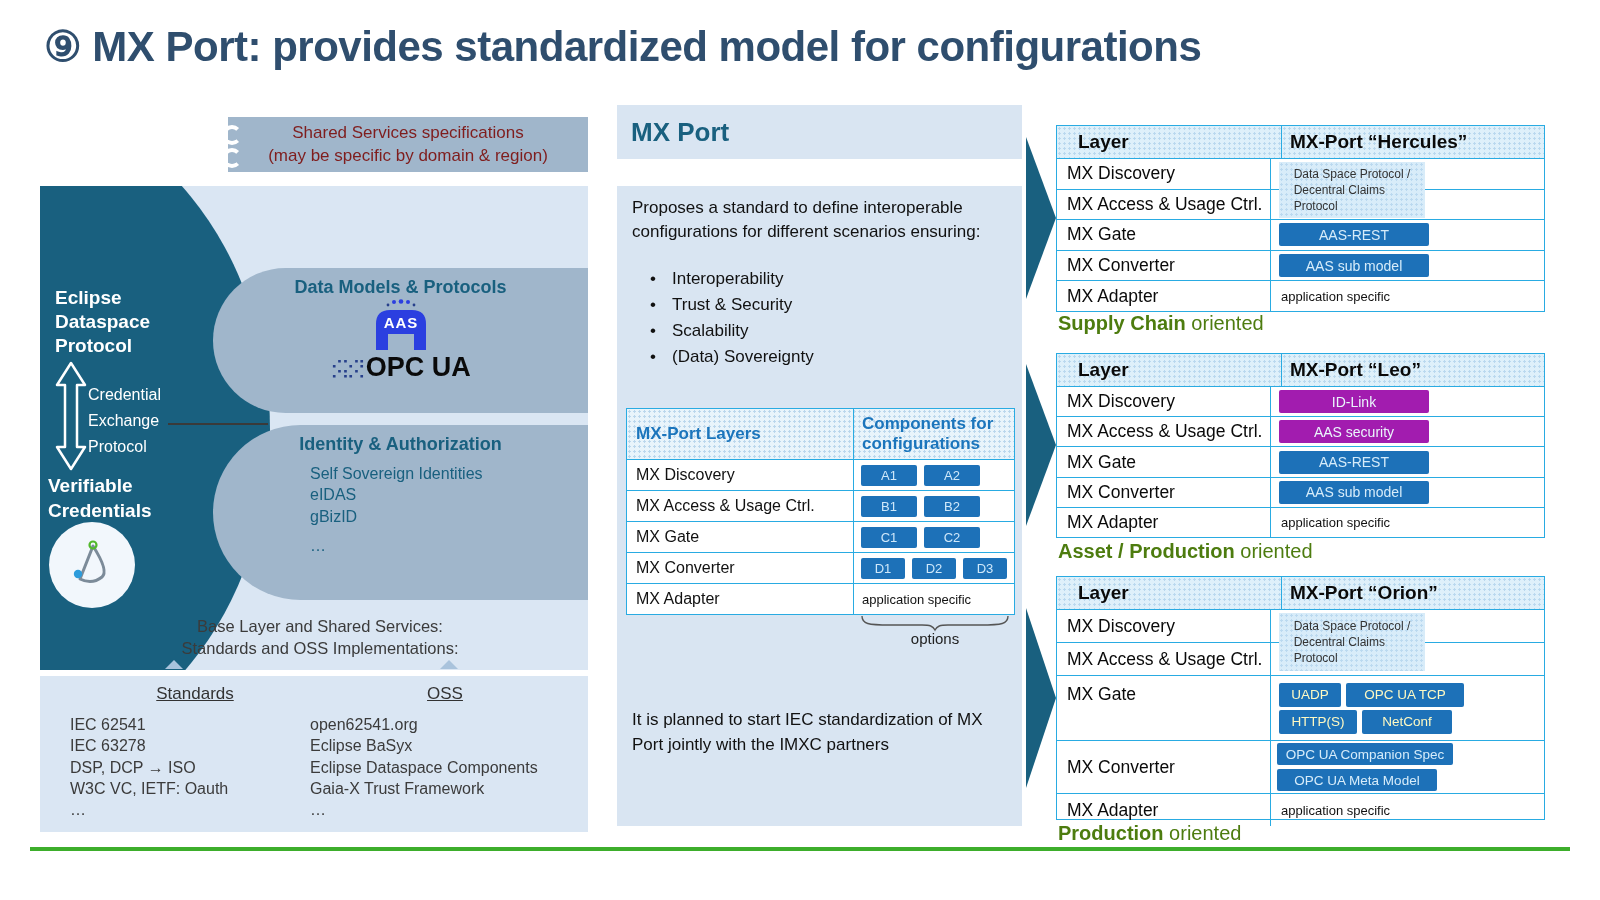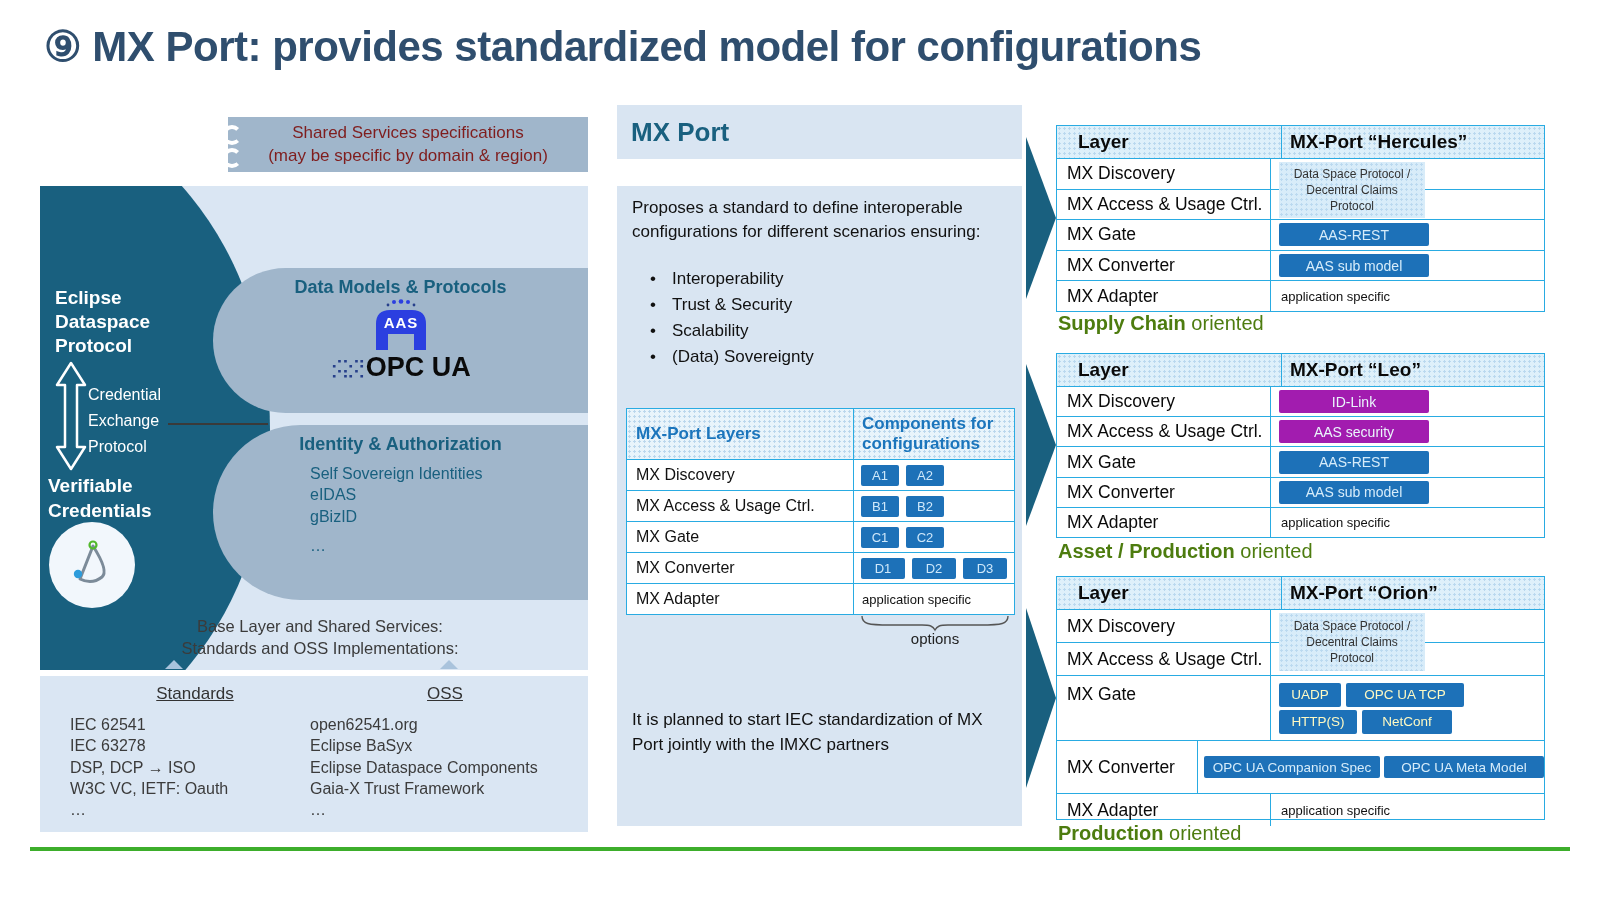--- a/index.html
+++ b/index.html
@@ -50,44 +50,44 @@
   .mtable{left:9px;top:222px;width:389px;background:#fff;border:1.5px solid #29ABE2;box-sizing:border-box;}
   .mt-head{display:flex;height:50px;}
   .mt-row{display:flex;height:30px;border-top:1px solid #29ABE2;}
   .mc1{width:227px;box-sizing:border-box;border-right:1px solid #29ABE2;display:flex;align-items:center;padding-left:9px;}
   .mc2{flex:1;display:flex;align-items:center;}
   .mt-head .mc1,.mt-head .mc2{font-size:17px;font-weight:700;color:#1B75BC;line-height:1.15;}
   .mt-head .mc2{padding-left:8px;}
   .dotted{background-color:#E9F4FB;background-image:radial-gradient(rgba(100,160,210,0.35) 1px,rgba(0,0,0,0) 1.1px);background-size:5px 5px;}
   .mrow-label{font-size:16px;color:#111;}
   .chips{display:flex;gap:7px;padding-left:7px;}
-  .chip{background:#1D71B8;color:#CFE8FA;font-size:13px;display:flex;align-items:center;justify-content:center;width:38px;height:21px;border-radius:2px;}
+  .chip{background:#1D71B8;color:#CFE8FA;font-size:13px;display:flex;align-items:center;justify-content:center;width:56px;height:21px;border-radius:2px;}
   .chip.narrow{width:44px;}
   .note{font-size:13px;color:#111;padding-left:8px;}
   .brace{left:243px;top:428px;}
   .options{left:243px;top:444px;width:150px;text-align:center;font-size:15px;color:#222;}
   .mid-footer{left:15px;top:522px;width:372px;font-size:17px;color:#111;line-height:1.45;}
   
   .rarrow{position:absolute;width:30px;background:#19607F;clip-path:polygon(0 0,100% 50%,0 100%);}
   .rtable{position:absolute;left:1056px;width:489px;background:#fff;border:1.5px solid #29ABE2;box-sizing:border-box;display:flex;flex-direction:column;}
   .rt-head{display:flex;height:32px;flex:none;}
   .rt-row{display:flex;border-top:1px solid #29ABE2;flex:1;}
   .rc1{width:214px;box-sizing:border-box;border-right:1px solid #29ABE2;display:flex;align-items:center;padding-left:10px;}
   .rc2{flex:1;display:flex;align-items:center;position:relative;}
   .rt-head .rc1,.rt-head .rc2{font-size:19px;font-weight:700;color:#0a0a0a;}
   .rt-head{background-color:#DEF0FA;background-image:radial-gradient(rgba(100,160,210,0.3) 1px,rgba(0,0,0,0) 1.1px);background-size:5px 5px;padding-left:11px;}
   .rt-head .rc2{padding-left:8px;}
   .rlabel{font-size:17.5px;color:#0a0a0a;}
   .bigchip{margin-left:8px;width:150px;height:23px;background:#1D71B8;color:#D6ECFA;font-size:14px;display:flex;align-items:center;justify-content:center;border-radius:2px;}
   .bigchip.light{background:#a21caf;color:#EAF6FC;}
-  .merged{position:absolute;left:222px;width:146px;background-color:#D8ECF9;background-image:radial-gradient(rgba(100,160,210,0.25) 1px,rgba(0,0,0,0) 1.1px);background-size:5px 5px;color:#333;font-size:12px;line-height:1.35;display:flex;align-items:center;justify-content:center;text-align:center;z-index:3;}
+  .merged{position:absolute;left:222px;width:146px;background-color:#D8ECF9;background-image:radial-gradient(rgba(100,160,210,0.25) 1px,rgba(0,0,0,0) 1.1px);background-size:5px 5px;color:#333;font-size:12px;line-height:1.35;display:flex;align-items:center;justify-content:center;z-index:3;}
   .gchips{display:flex;flex-direction:column;gap:3px;margin-left:8px;}
   .gchip-row{display:flex;gap:5px;}
   .schip{background:#1D71B8;color:#fef9c3;font-size:13.5px;height:24px;display:flex;align-items:center;justify-content:center;border-radius:2px;}
-  .cchips{display:flex;flex-direction:row;gap:4px;margin-left:6px;}
+  .cchips{display:flex;flex-direction:column;gap:4px;margin-left:6px;}
   .cchip{background:#1D71B8;color:#D6ECFA;font-size:13.5px;height:22px;display:flex;align-items:center;justify-content:center;border-radius:2px;}
   .cap{position:absolute;left:1058px;font-size:20px;color:#4d7c0f;}
   .cap b{font-weight:700;}
   .green-line{left:30px;top:847px;width:1540px;height:4px;background:#3DAE2B;}
 </style>
 </head>
 <body>
 
 <div id="slide">
 

